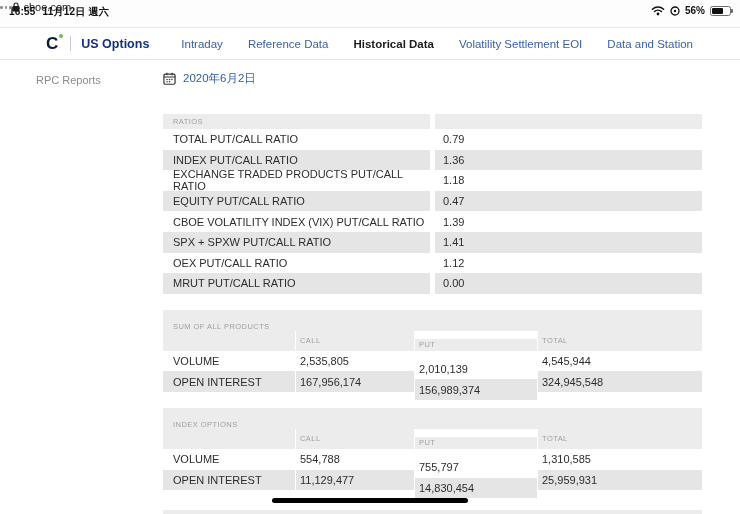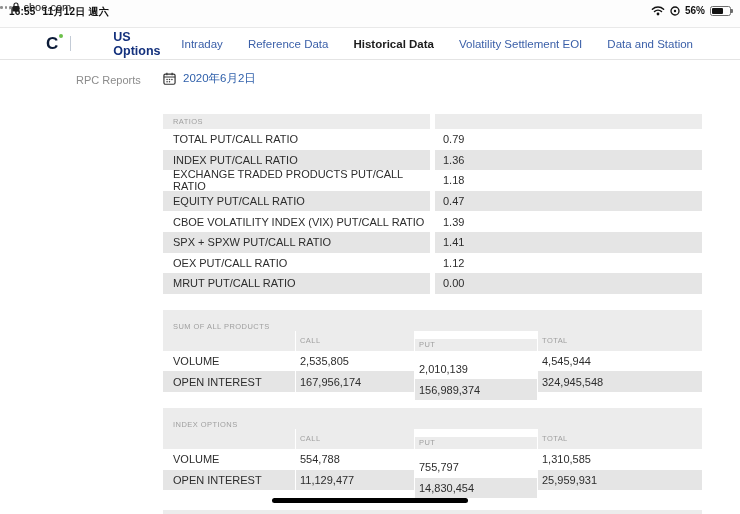--- a/index.html
+++ b/index.html
@@ -17,29 +17,29 @@
   .battery{width:21px;height:10px;border:1px solid #6d6d6d;border-radius:2.5px;position:relative;box-sizing:border-box;}
   .battery .fill{position:absolute;left:1px;top:1px;bottom:1px;width:56%;background:#111;border-radius:1px;}
   .battery .nub{position:absolute;right:-3px;top:2.5px;width:2px;height:4px;background:#6d6d6d;border-radius:0 1px 1px 0;}
 
   
   .nav-bar{height:32px;box-sizing:border-box;display:flex;align-items:center;justify-content:space-between;padding:0 47px 0 46px;background:#fff;border-bottom:1px solid #e4e4e4;}
   .brand{display:flex;align-items:center;cursor:pointer;}
   .logo{font-size:17px;font-weight:700;color:#0c1b38;position:relative;line-height:1;}
   .logo-dot{position:absolute;top:-1px;right:-5px;width:4px;height:4px;border-radius:50%;background:#6cc04a;}
   .brand-divider{width:1px;height:15px;background:#c3cbd6;margin:0 10px 0 12px;}
-  .brand-name{font-size:12.5px;font-weight:700;color:#14317d;margin-left:32px;}
+  .brand-name{font-size:12.5px;font-weight:700;color:#14317d;}
   .nav-links{display:flex;align-items:center;gap:25px;}
   .nav-link{font-size:11.5px;color:#3a5fa8;text-decoration:none;cursor:pointer;white-space:nowrap;}
   .nav-link.active{color:#1c1c1c;font-weight:700;}
 
   
   .content{display:flex;}
   .sidebar{width:163px;box-sizing:border-box;padding:14px 0 0 36px;flex:none;}
-  .sidebar-item{font-size:11px;color:#8c8c8c;cursor:pointer;margin-left:40px;}
+  .sidebar-item{font-size:11px;color:#8c8c8c;cursor:pointer;}
   .main{width:539px;flex:none;padding-top:11px;}
 
   .date-row{display:flex;align-items:center;gap:7px;height:14px;margin-bottom:22px;cursor:pointer;}
   .date-label{font-size:11.5px;color:#2e5faa;}
 
   
   .tbl{width:539px;margin-top:29px;}
   .row2{display:flex;gap:5px;}
   .row2 .c1{width:267px;flex:none;box-sizing:border-box;padding-left:10px;display:flex;align-items:center;}
   .row2 .c2{flex:1;box-sizing:border-box;padding-left:8px;display:flex;align-items:center;}

